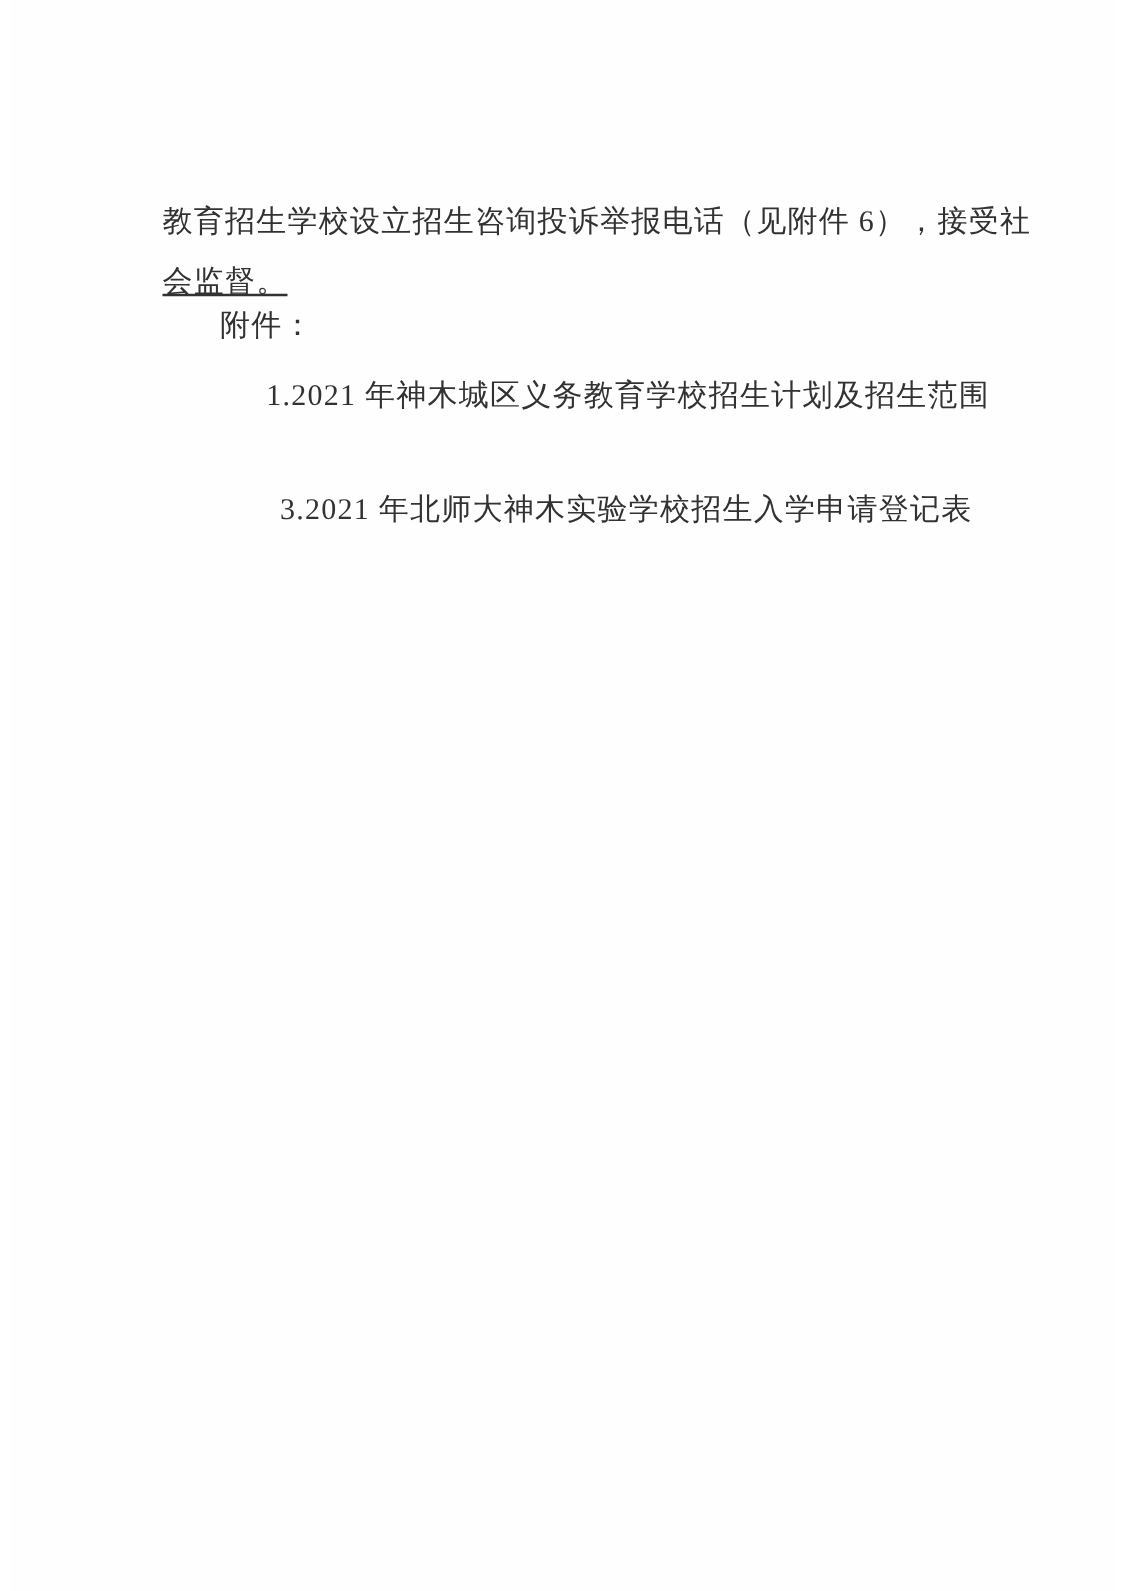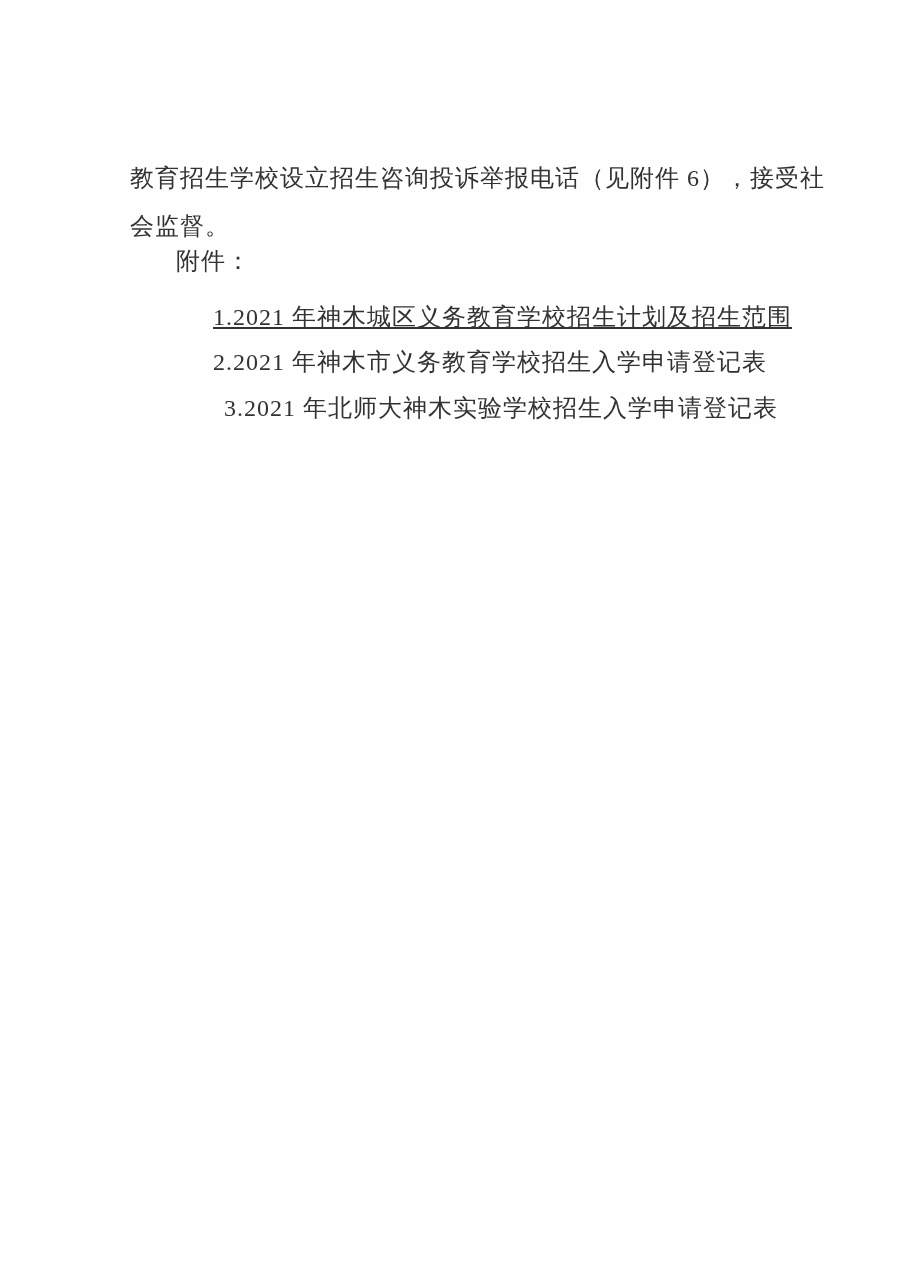--- a/index.html
+++ b/index.html
@@ -18,34 +18,33 @@
     color: #323232;
   }
   .text-line {
     position: absolute;
     font-size: 24px;
     line-height: 30px;
     letter-spacing: 1px;
     white-space: nowrap;
   }
   .para-line-1 { left: 122px; top: 163px; }
-  .para-line-2 { left: 122px; top: 211px; }
+  .para-line-2 { left: 122px; top: 211px; text-decoration: underline; }
   .attachments-heading { left: 168px; top: 246px; }
-  .attachment-item-0 { left: 205px; top: 302px; text-decoration: underline; }
+  .attachment-item-0 { left: 205px; top: 302px; }
   .attachment-item-1 { left: 205px; top: 347px; }
   .attachment-item-2 { left: 216px; top: 393px; }
   .attachment-item-3 { left: 205px; top: 438px; }
   .attachment-item-4 { left: 205px; top: 483px; }
   .attachment-item-5 { left: 205px; top: 529px; }
 </style>
 </head>
 <body>
 
 <div class="page">
   <div class="text-line para-line-1">教育招生学校设立招生咨询投诉举报电话（见附件 6），接受社</div>
   <div class="text-line para-line-2">会监督。</div>
 
   <div class="text-line attachments-heading">附件：</div>
 
   <div class="text-line attachment-item-0">1.2021 年神木城区义务教育学校招生计划及招生范围</div>
-  <div class="text-line attachment-item-1">2.2021 年神木市义务教育学校招生入学申请登记表</div>
   <div class="text-line attachment-item-2">3.2021 年北师大神木实验学校招生入学申请登记表</div>
 </div>
 
 </body></html>

